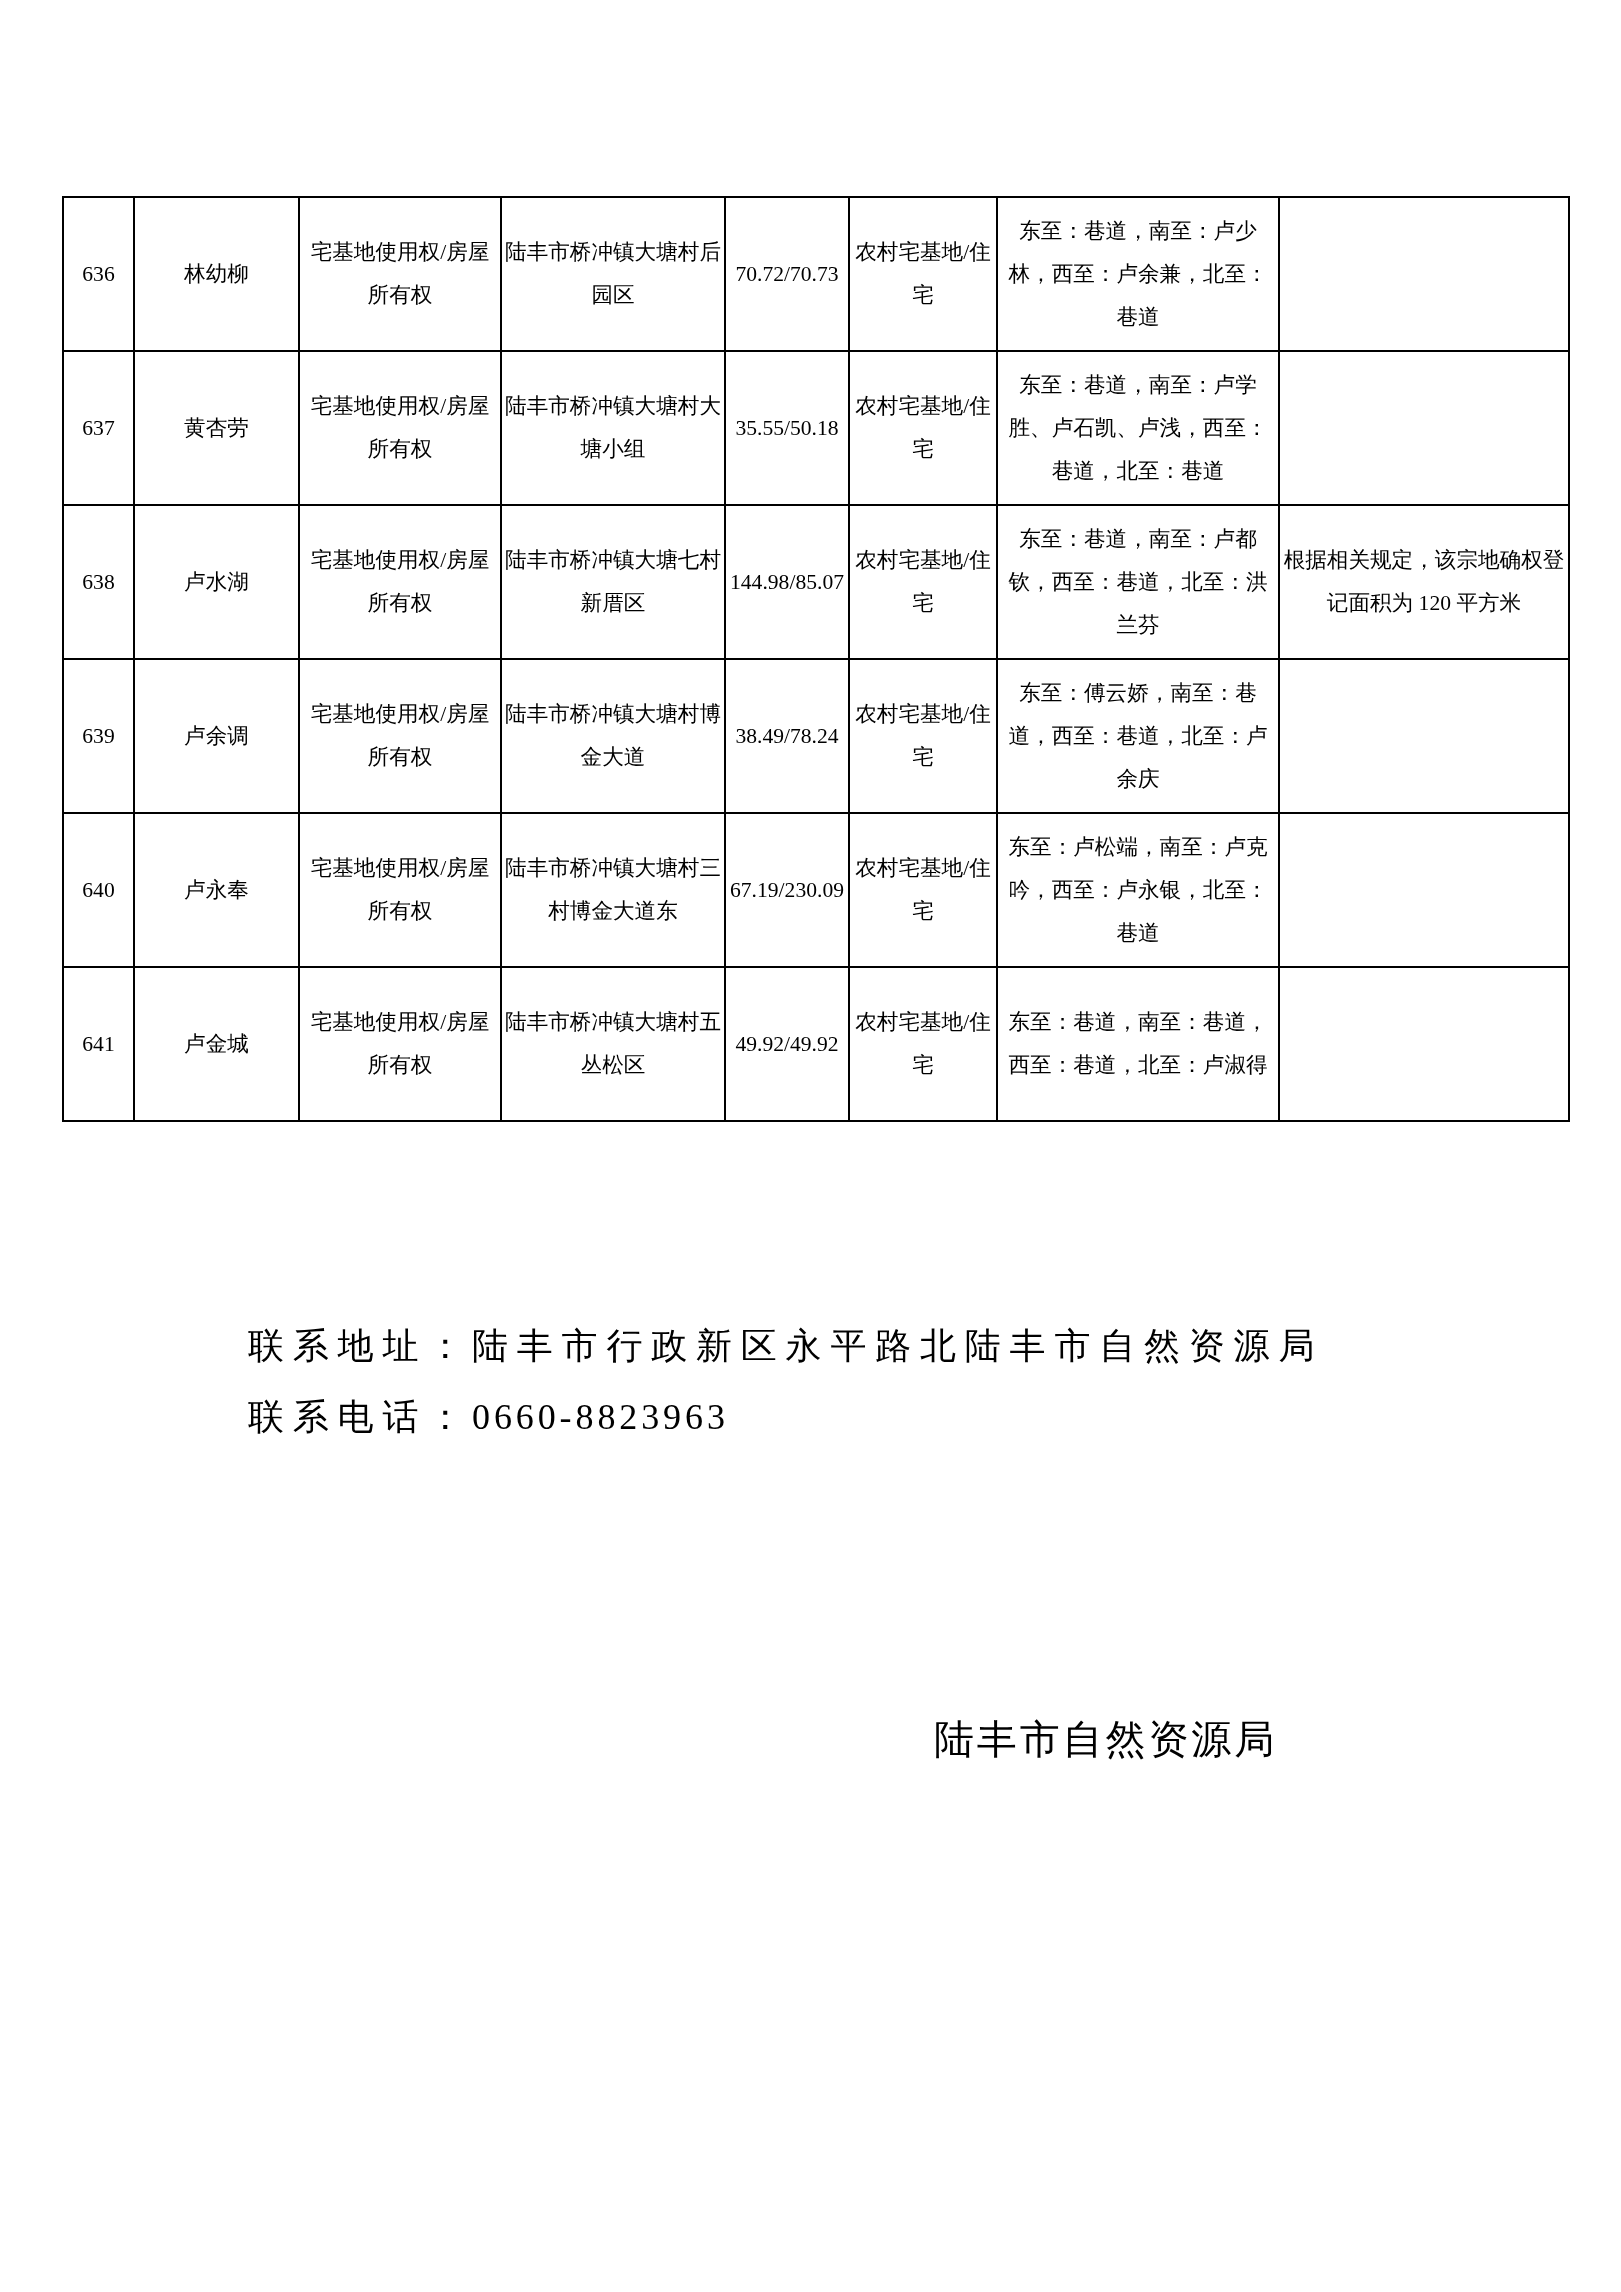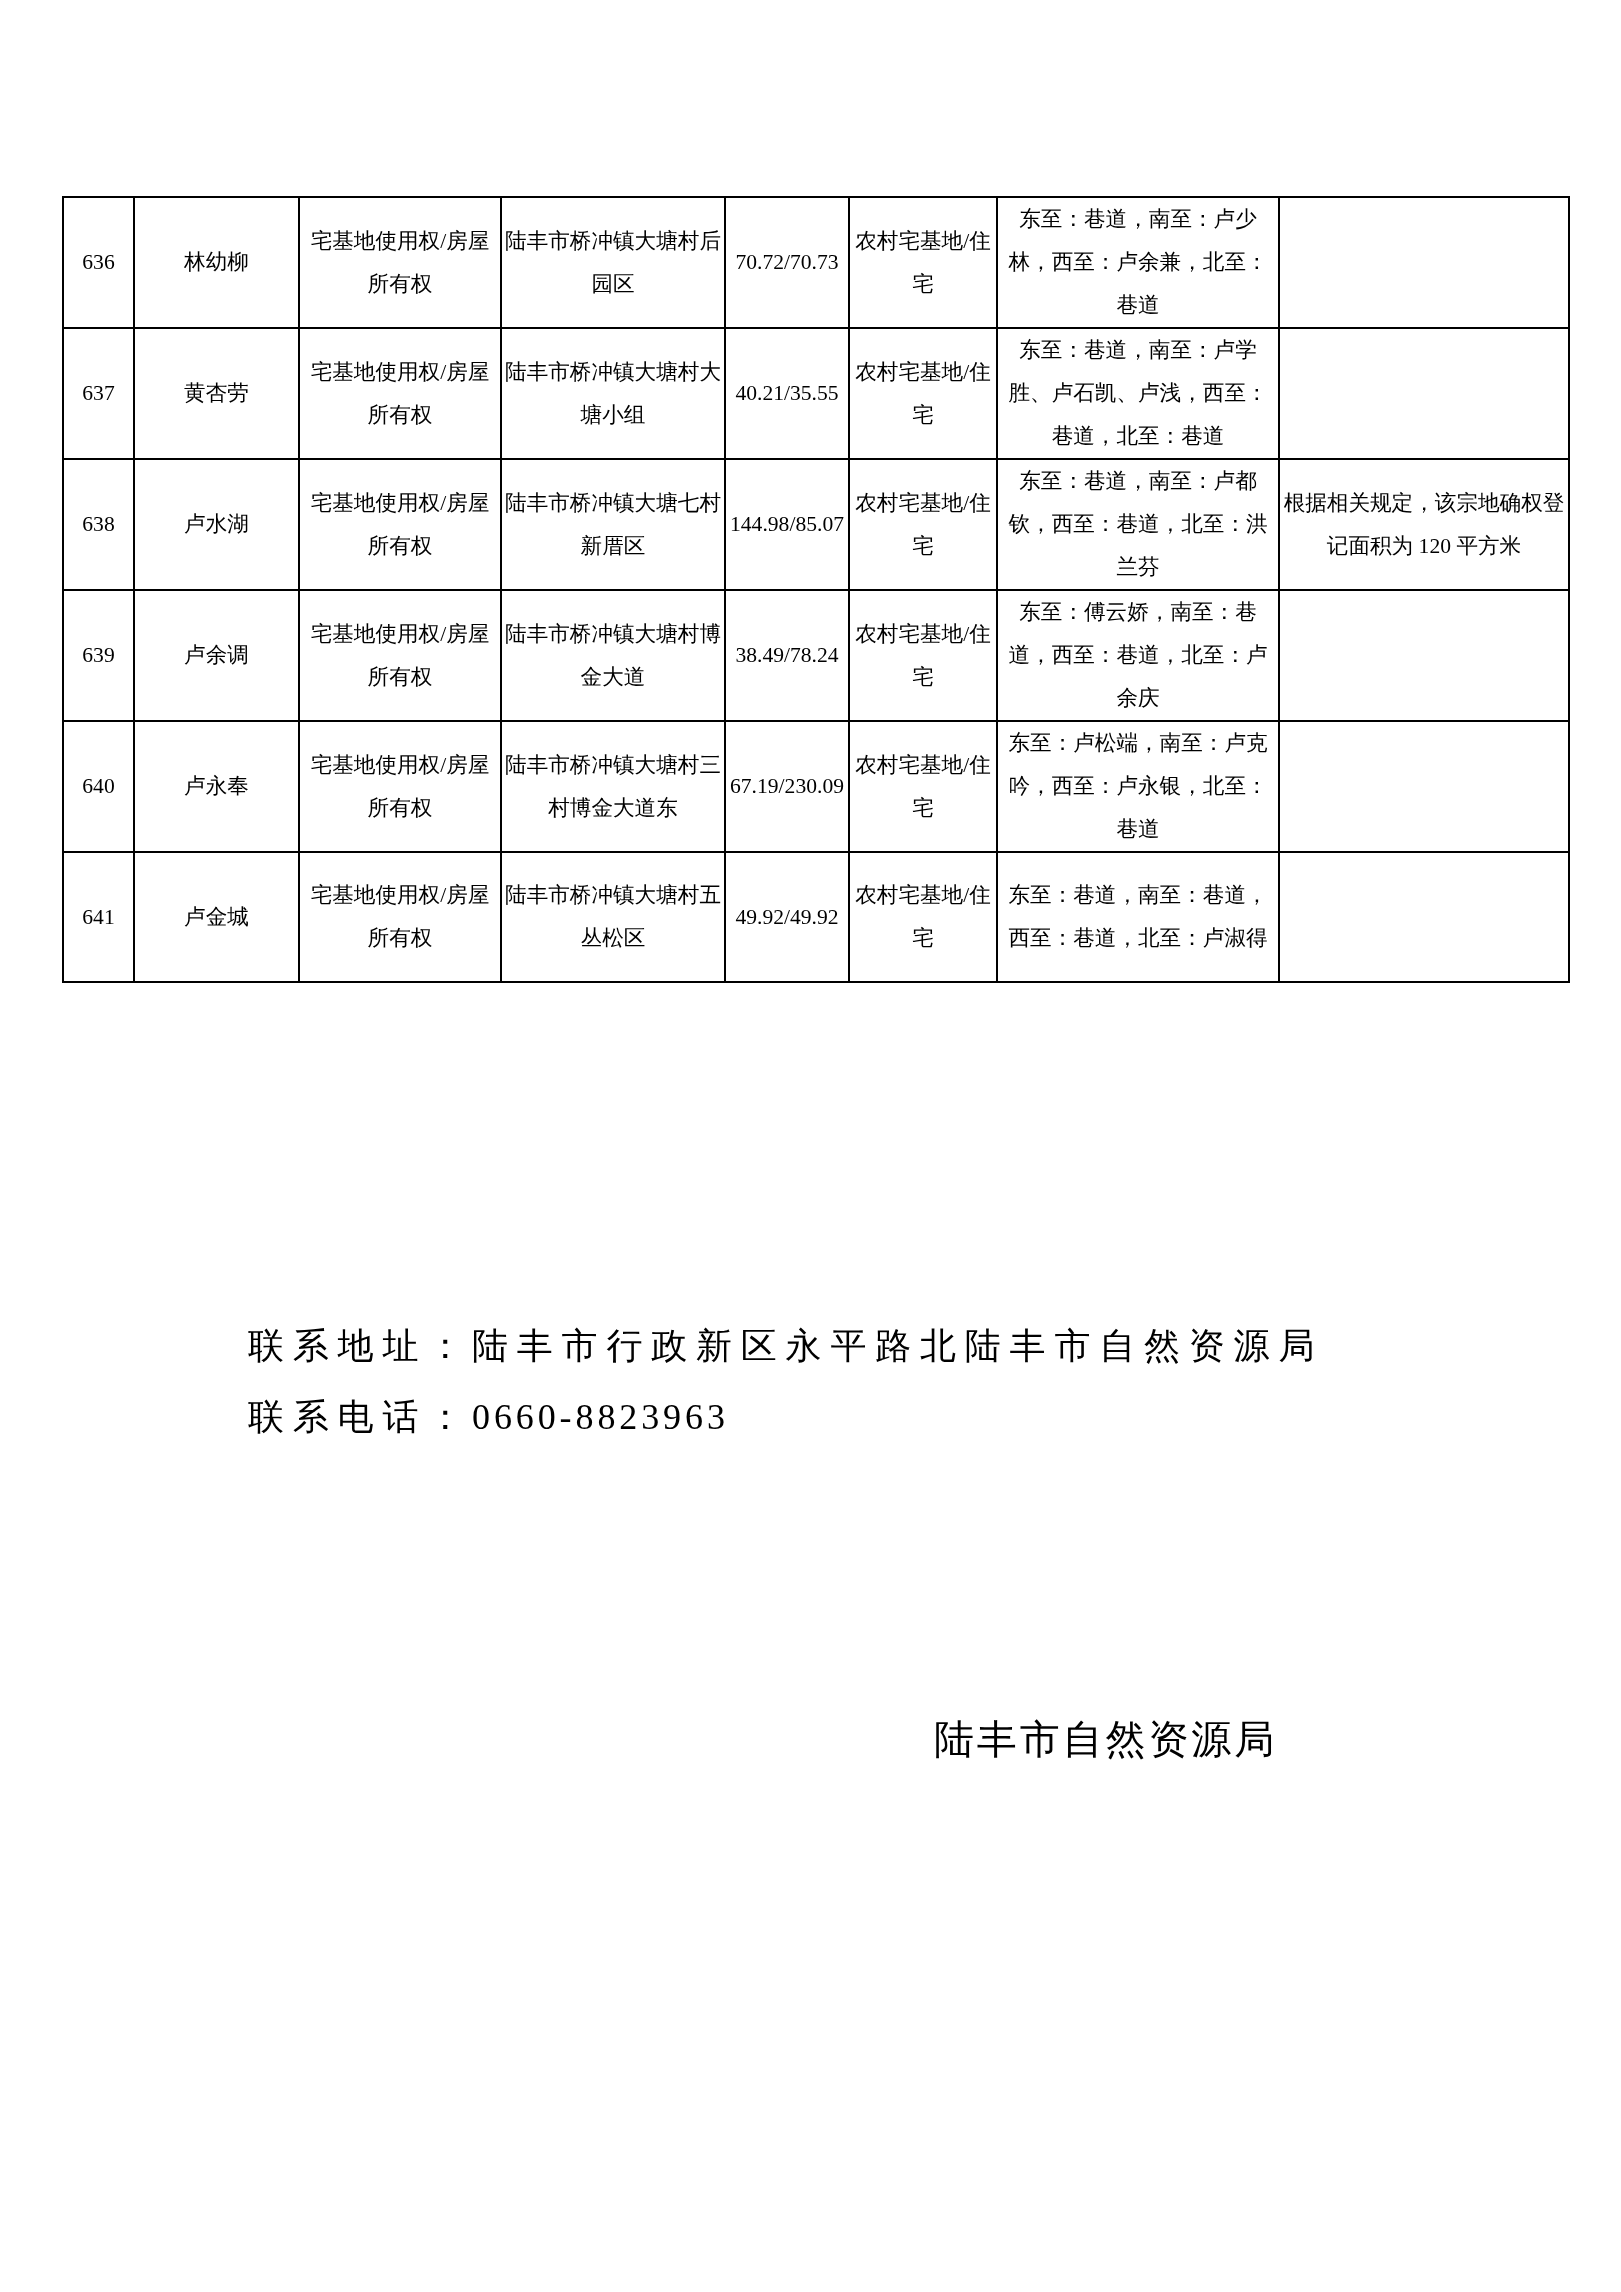--- a/index.html
+++ b/index.html
@@ -25,21 +25,21 @@
   }
   table.reg-table td {
     border: 2px solid #000;
     font-size: 21.6px;
     line-height: 43px;
     vertical-align: middle;
     text-align: center;
     padding: 0;
     overflow: hidden;
   }
-  table.reg-table tr { height: 130px; }
+  table.reg-table tr { height: 154px; }
 
   td.c-seq    { padding: 0 3.9px; margin-top: 16px; }
   td.c-name   { padding: 0 7.8px; }
   td.c-right  { padding: 0 13.7px; }
   td.c-loc    { padding: 0 15.7px; }
   td.c-area   { padding: 0 5.9px; word-break: break-all; }
   td.c-use    { padding: 0 7.8px; margin-left: 48px; }
   td.c-bound  { padding: 0 13.7px; text-align: justify; text-justify: inter-ideograph; }
   td.c-remark { padding: 0 7.8px; text-align: justify; text-justify: inter-ideograph; }
 
@@ -115,21 +115,21 @@
         <td class="c-area">70.72/70.73</td>
         <td class="c-use">农村宅基地/住宅</td>
         <td class="c-bound">东至：巷道，南至：卢少林，西至：卢余兼，北至：巷道</td>
         <td class="c-remark"></td>
       </tr>
       <tr>
         <td class="c-seq">637</td>
         <td class="c-name">黄杏劳</td>
         <td class="c-right">宅基地使用权/房屋所有权</td>
         <td class="c-loc">陆丰市桥冲镇大塘村大塘小组</td>
-        <td class="c-area">40.21/35.55</td>
+        <td class="c-area">35.55/50.18</td>
         <td class="c-use">农村宅基地/住宅</td>
         <td class="c-bound">东至：巷道，南至：卢学胜、卢石凯、卢浅，西至：巷道，北至：巷道</td>
         <td class="c-remark"></td>
       </tr>
       <tr>
         <td class="c-seq">638</td>
         <td class="c-name">卢水湖</td>
         <td class="c-right">宅基地使用权/房屋所有权</td>
         <td class="c-loc">陆丰市桥冲镇大塘七村新厝区</td>
         <td class="c-area">144.98/85.07</td>

